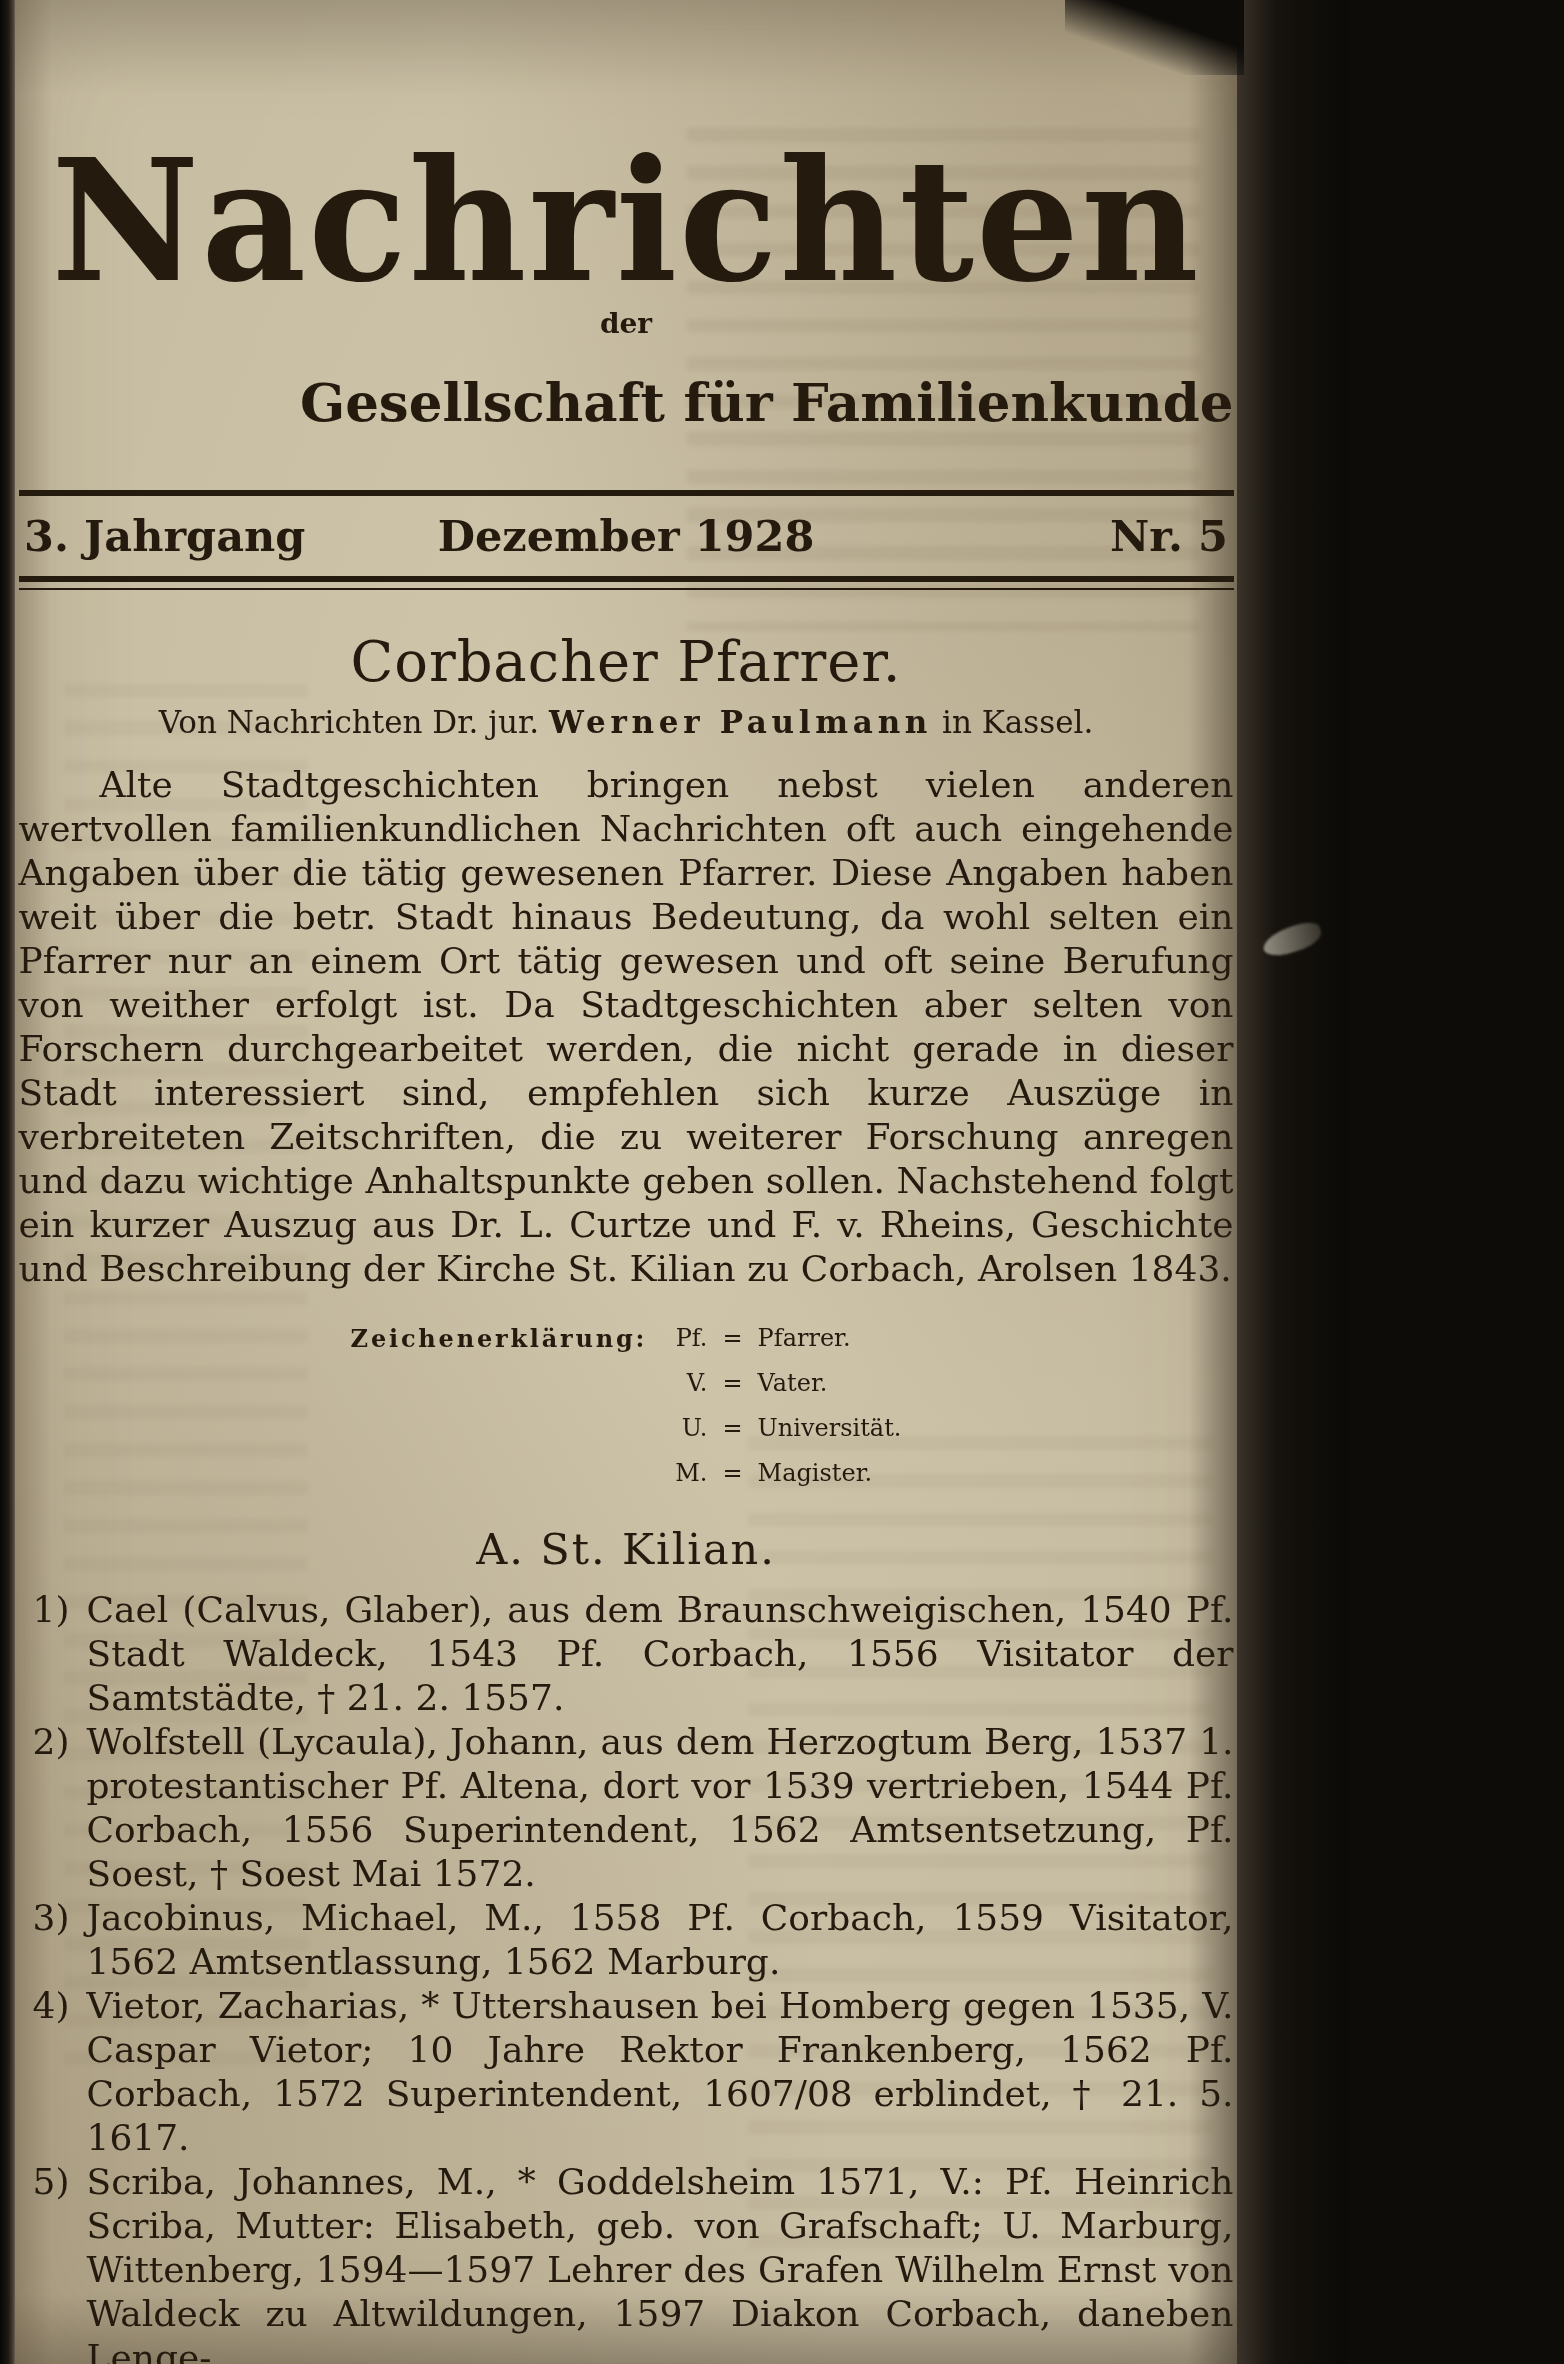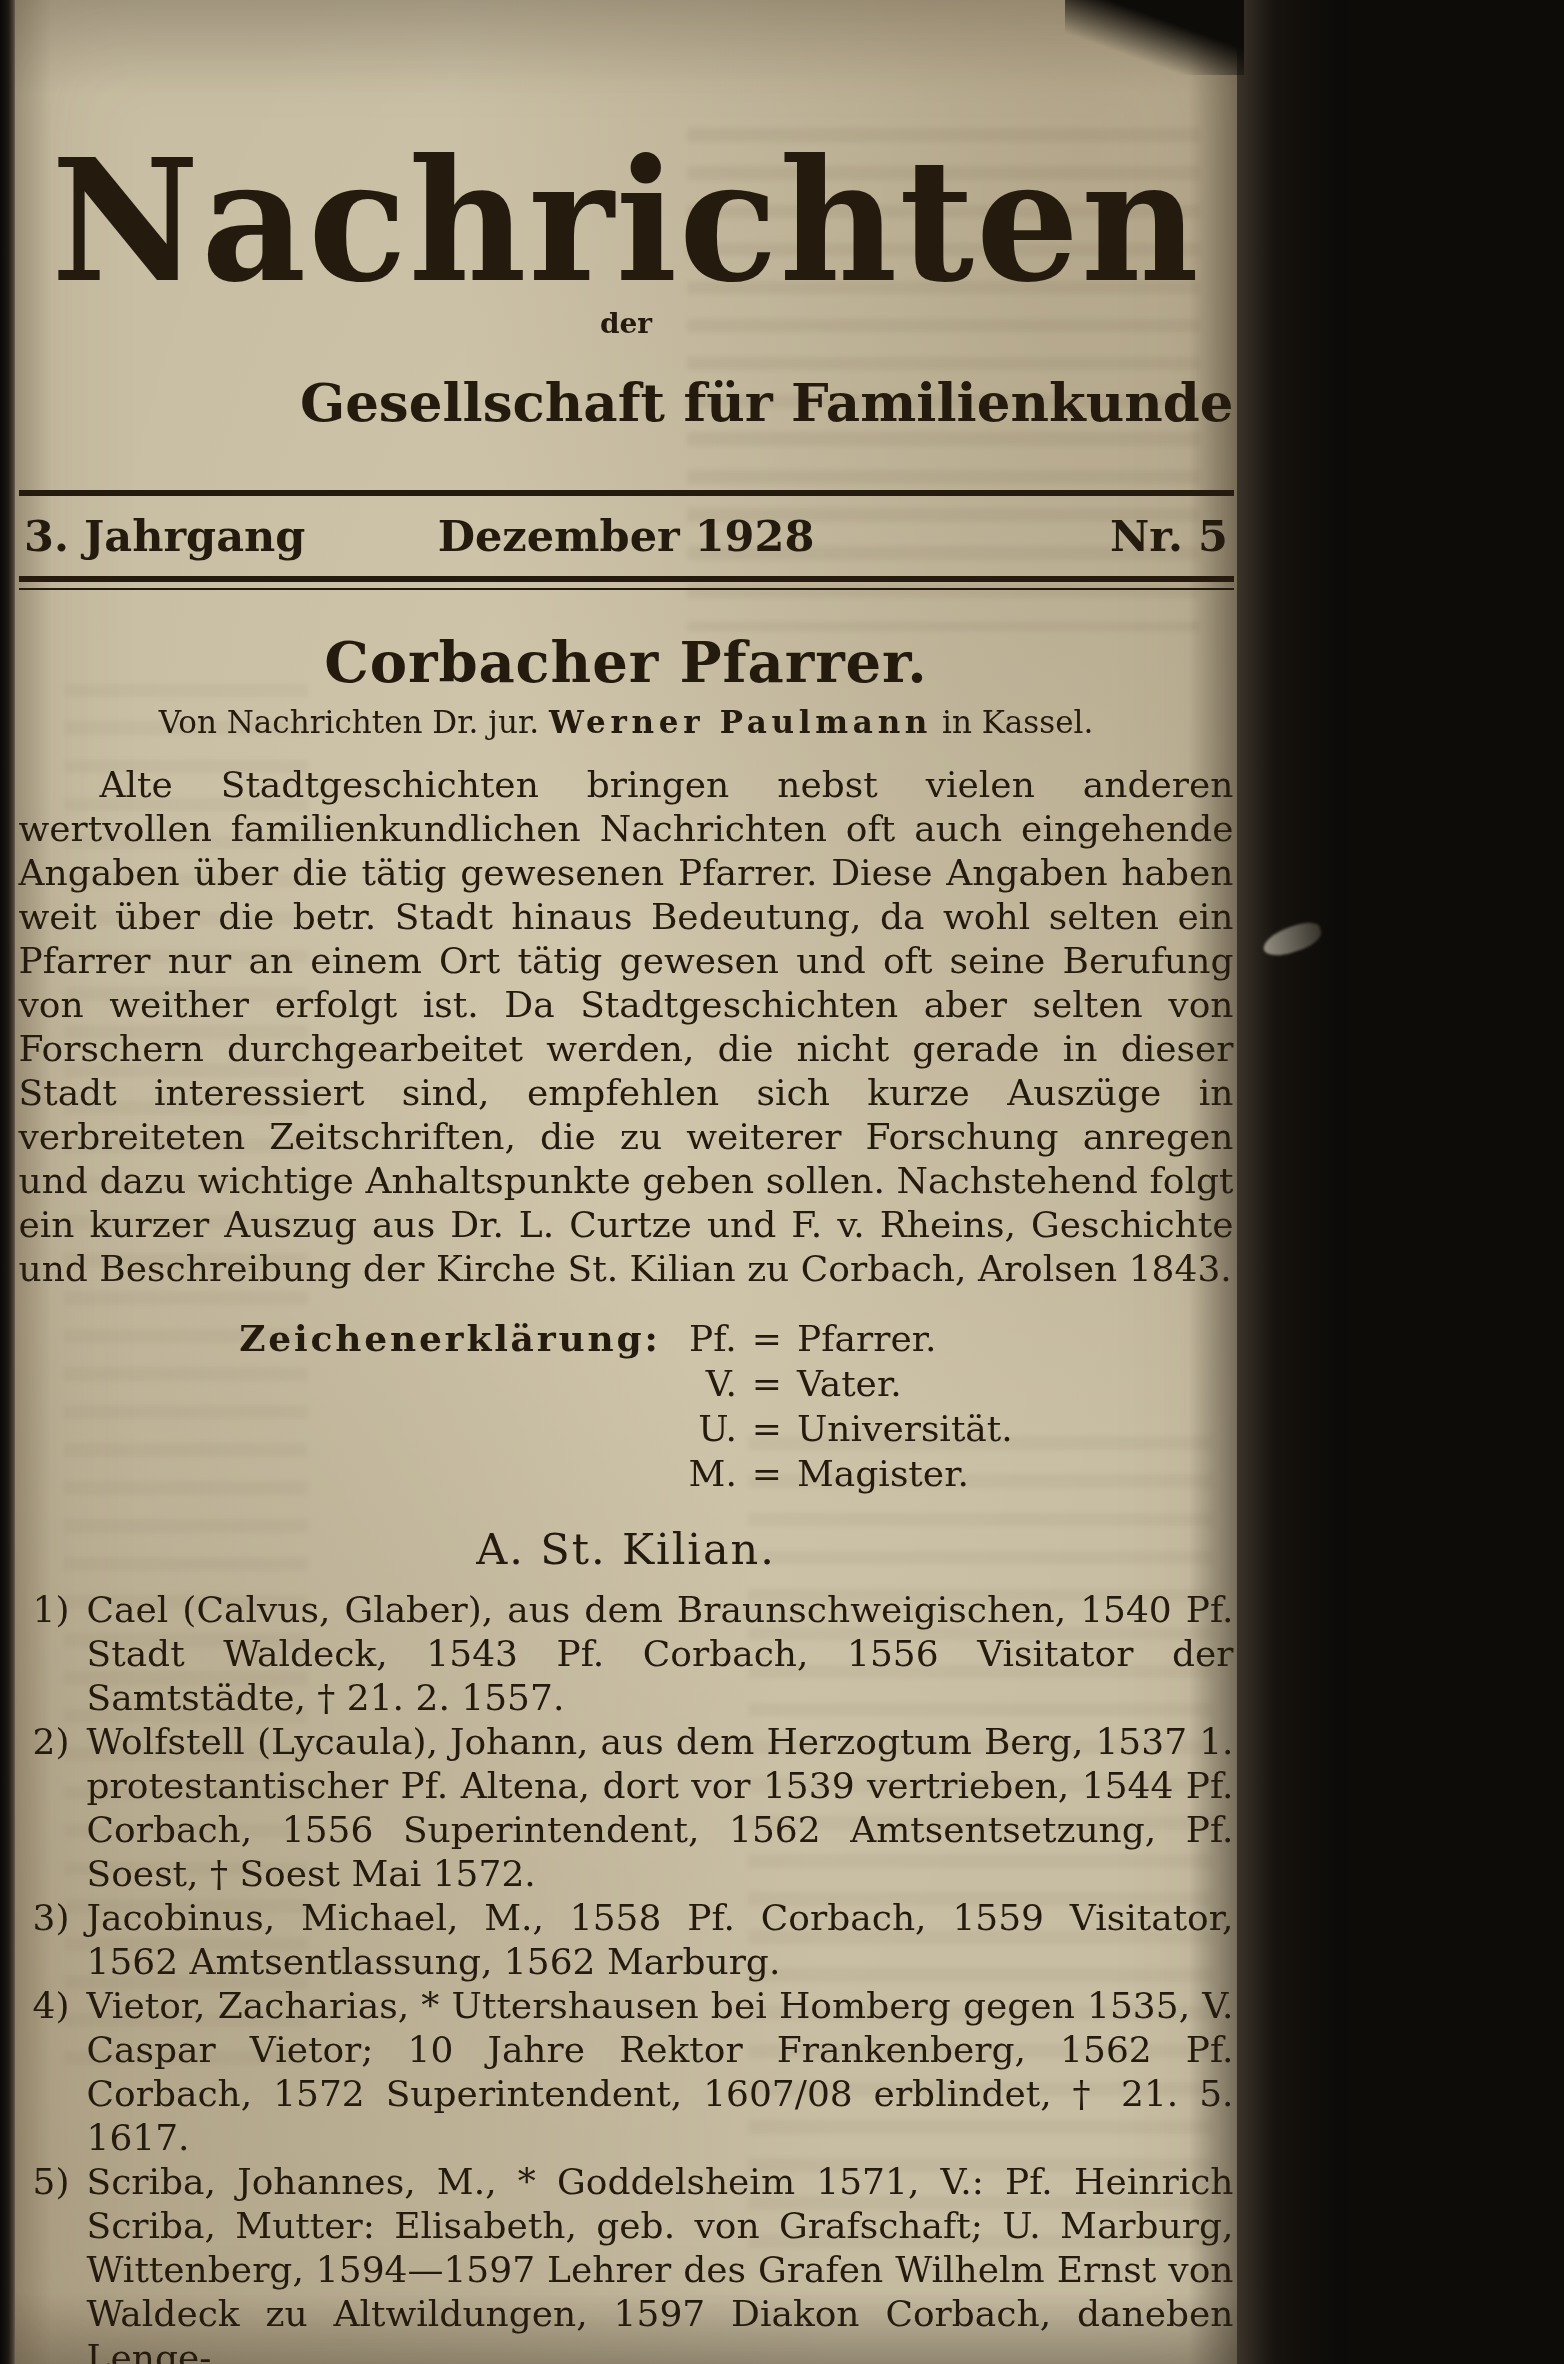--- a/index.html
+++ b/index.html
@@ -120,21 +120,21 @@
   .issue-number { text-align: right; }
   .rule-thick.bottom { margin-top: 0; }
   .rule-thin { height: 1.9px; background: #241a0e; margin-top: 5.6px; }
 
   
   .article-title {
     margin: 41px 0 0 0;
     text-align: center;
     font-size: 56px;
     line-height: 62px;
-    font-weight: bold;
+    font-weight: normal;
     letter-spacing: 0.9px;
   }
   .byline {
     margin-top: 9.4px;
     text-align: center;
     font-size: 31px;
     line-height: 40px;
   }
   .byline-author { font-weight: bold; letter-spacing: 4.7px; }
   .intro {
@@ -144,21 +144,21 @@
     text-align: justify;
     text-indent: 81px;
   }
   
   .legend {
     margin: 24.5px auto 0 auto;
     width: fit-content;
     display: grid;
     grid-template-columns: auto auto auto auto;
     column-gap: 15px;
-    font-size: 36px;
+    font-size: 24px;
     line-height: 45px;
   }
   .lg-label { font-weight: bold; letter-spacing: 2.8px; text-align: right; padding-right: 13px; }
   .lg-abbr { text-align: right; font-weight: normal; }
   .lg-eq { text-align: center; }
   .lg-meaning { text-align: left; }
 
   .section-heading {
     margin: 28px 0 0 0;
     text-align: center;

